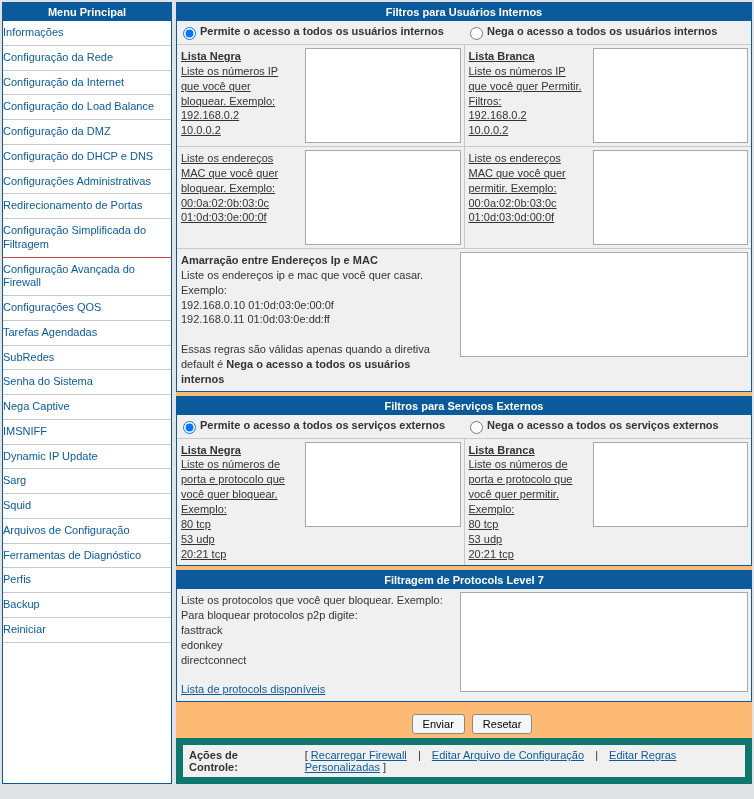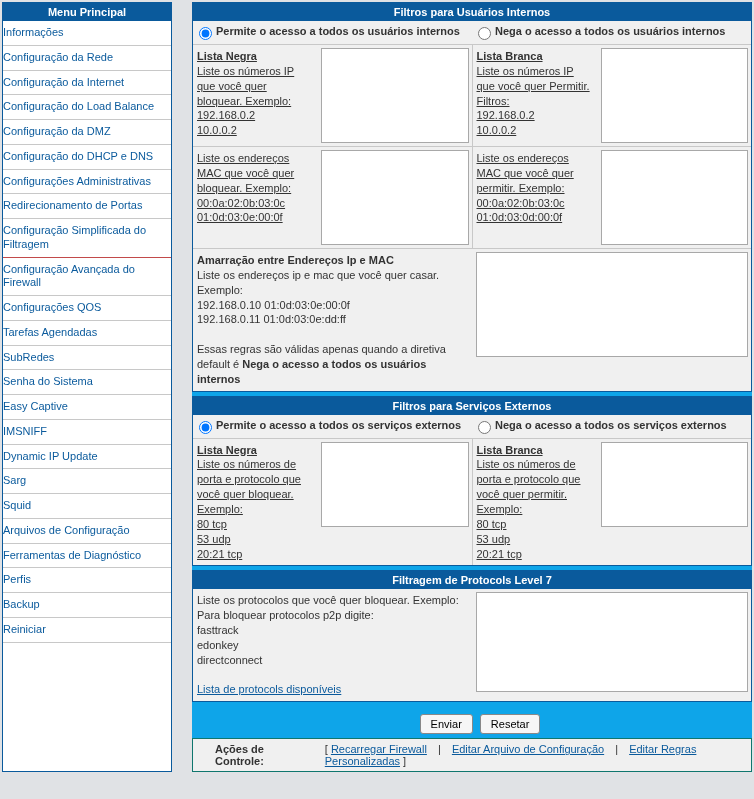--- a/index.html
+++ b/index.html
@@ -6,21 +6,21 @@
   body {
     font-family: Verdana, Geneva, sans-serif;
     font-size: 11px;
     background: #e0e2e5;
     color: #333;
     width: 754px;
   }
   .layout {
     display: flex;
     padding: 2px;
-    gap: 20px;
+    gap: 4px;
     justify-content: space-between;
   }
   .sidebar {
     width: 170px;
     flex-shrink: 0;
     background: #fff;
     border: 1px solid #0a5a9c;
   }
   .sidebar-header {
     background: #0a5a9c;
@@ -36,21 +36,21 @@
     color: #0a5a9c;
     border-bottom: 1px solid #c8c8c8;
     text-decoration: none;
     line-height: 1.25;
   }
   .sidebar-item.active {
     border-bottom: 1px solid #c24a4a;
   }
   .main {
     flex: 1;
-    background: #0ea5e9;
+    background: #fdba74;
   }
   .panel {
     border: 1px solid #0a5a9c;
     margin-bottom: 4px;
     background: #f0f0f0;
   }
   .panel-header {
     background: #0a5a9c;
     color: #fff;
     text-align: center;
@@ -131,24 +131,24 @@
     background: #f6f6f6;
     border: 1px solid #888;
     border-radius: 3px;
     padding: 3px 10px;
     font-family: inherit;
     font-size: 11px;
     cursor: pointer;
     margin: 0 2px;
   }
   .control-box {
-    border: 1px solid #0f766e;
+    border: 7px solid #0f766e;
     background: #f0f0f0;
     display: flex;
-    padding: 4px 22px;
+    padding: 4px 6px;
     gap: 30px;
     font-size: 11px;
   }
   .control-box .ctl-label {
     font-weight: bold;
     color: #333;
     width: 90px;
   }
   .control-box .ctl-links {
     color: #333;
@@ -172,21 +172,21 @@
     <a class="sidebar-item">Configuração da DMZ</a>
     <a class="sidebar-item">Configuração do DHCP e DNS</a>
     <a class="sidebar-item">Configurações Administrativas</a>
     <a class="sidebar-item">Redirecionamento de Portas</a>
     <a class="sidebar-item active">Configuração Simplificada do Filtragem</a>
     <a class="sidebar-item">Configuração Avançada do Firewall</a>
     <a class="sidebar-item">Configurações QOS</a>
     <a class="sidebar-item">Tarefas Agendadas</a>
     <a class="sidebar-item">SubRedes</a>
     <a class="sidebar-item">Senha do Sistema</a>
-    <a class="sidebar-item">Easy Captive</a>
+    <a class="sidebar-item">Nega Captive</a>
     <a class="sidebar-item">IMSNIFF</a>
     <a class="sidebar-item">Dynamic IP Update</a>
     <a class="sidebar-item">Sarg</a>
     <a class="sidebar-item">Squid</a>
     <a class="sidebar-item">Arquivos de Configuração</a>
     <a class="sidebar-item">Ferramentas de Diagnóstico</a>
     <a class="sidebar-item">Perfis</a>
     <a class="sidebar-item">Backup</a>
     <a class="sidebar-item">Reiniciar</a>
   </div>

